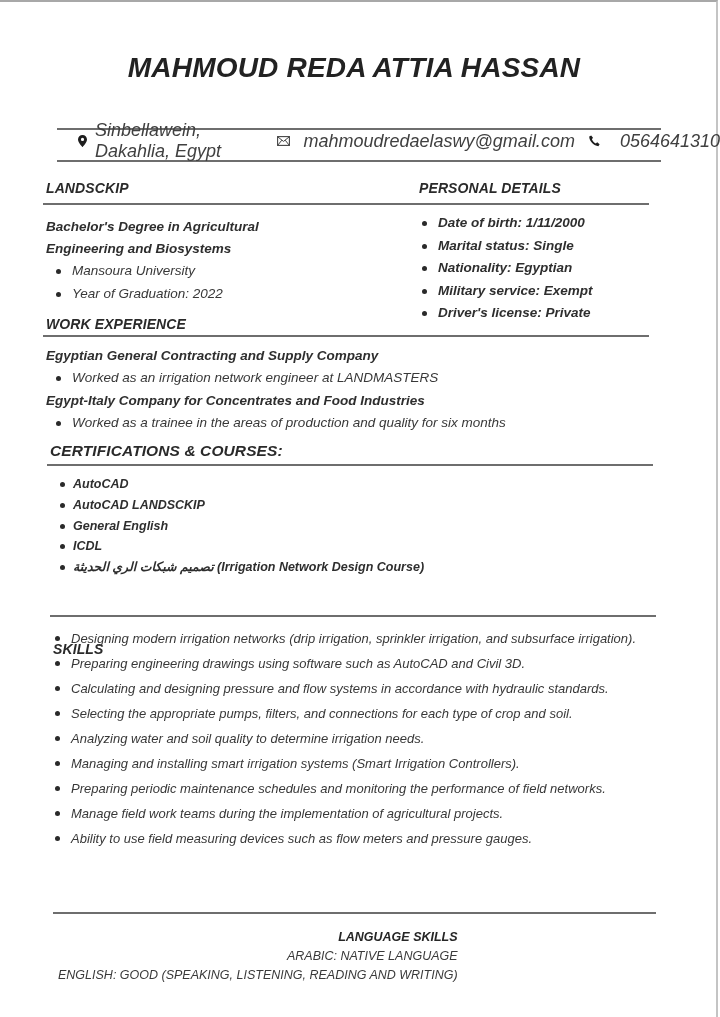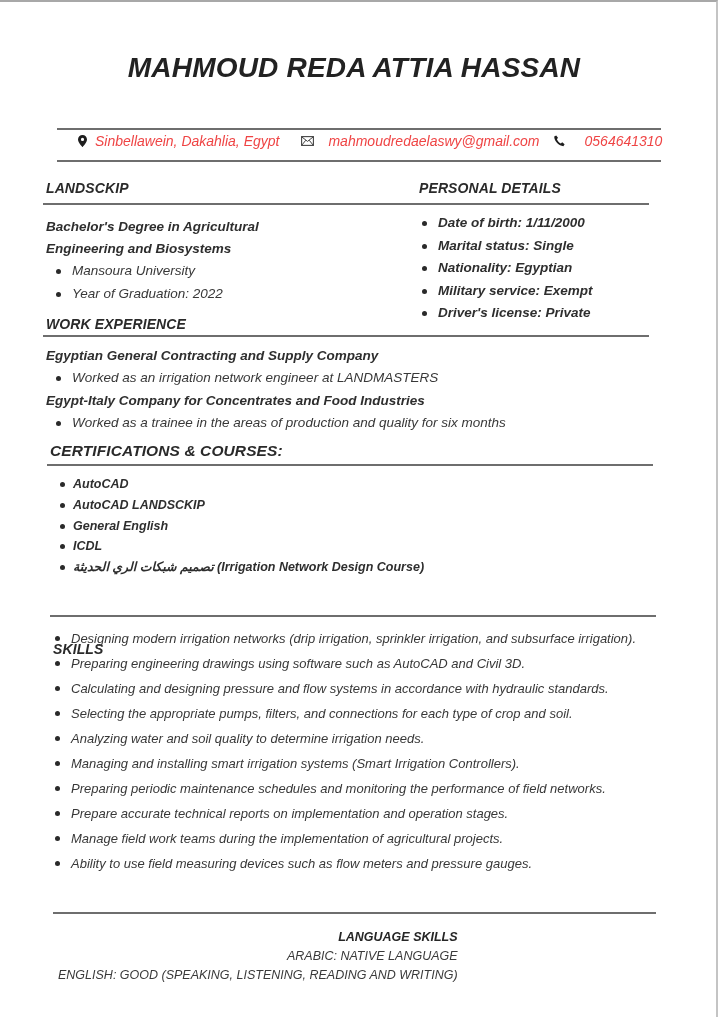--- a/index.html
+++ b/index.html
@@ -34,22 +34,22 @@
 
     .hr {
       position: absolute;
       height: 2px;
       background: #6e6e6e;
     }
 
     .contact-row {
       top: 130px; left: 78px; height: 22px;
       display: flex; align-items: center;
-      font-size: 14px;
-      color: #ef4444;
+      font-size: 18px;
+      color: #404040;
     }
     .contact-item { display: flex; align-items: center; }
     .contact-item svg { display: block; }
     .ci-location { margin-right: 8px; }
     .ci-mail { margin-left: 22px; margin-right: 14px; }
     .ci-phone { margin-left: 14px; margin-right: 20px; }
 
     .section-heading {
       font-size: 14px;
       font-weight: bold;
@@ -188,21 +188,20 @@
 
 <div class="abs" style="top:626px; left:51px; width:610px;">
   <ul class="bullets skills">
     <li>Designing modern irrigation networks (drip irrigation, sprinkler irrigation, and subsurface irrigation).</li>
     <li>Preparing engineering drawings using software such as AutoCAD and Civil 3D.</li>
     <li>Calculating and designing pressure and flow systems in accordance with hydraulic standards.</li>
     <li>Selecting the appropriate pumps, filters, and connections for each type of crop and soil.</li>
     <li>Analyzing water and soil quality to determine irrigation needs.</li>
     <li>Managing and installing smart irrigation systems (Smart Irrigation Controllers).</li>
     <li>Preparing periodic maintenance schedules and monitoring the performance of field networks.</li>
-    <li>Prepare accurate technical reports on implementation and operation stages.</li>
     <li>Manage field work teams during the implementation of agricultural projects.</li>
     <li>Ability to use field measuring devices such as flow meters and pressure gauges.</li>
   </ul>
 </div>
 
 <div class="hr" style="top:912px; left:53px; width:603px;"></div>
 
 <div class="abs lang-block">
   <div class="lang-title">LANGUAGE SKILLS</div>
   <div>ARABIC: NATIVE LANGUAGE</div>

